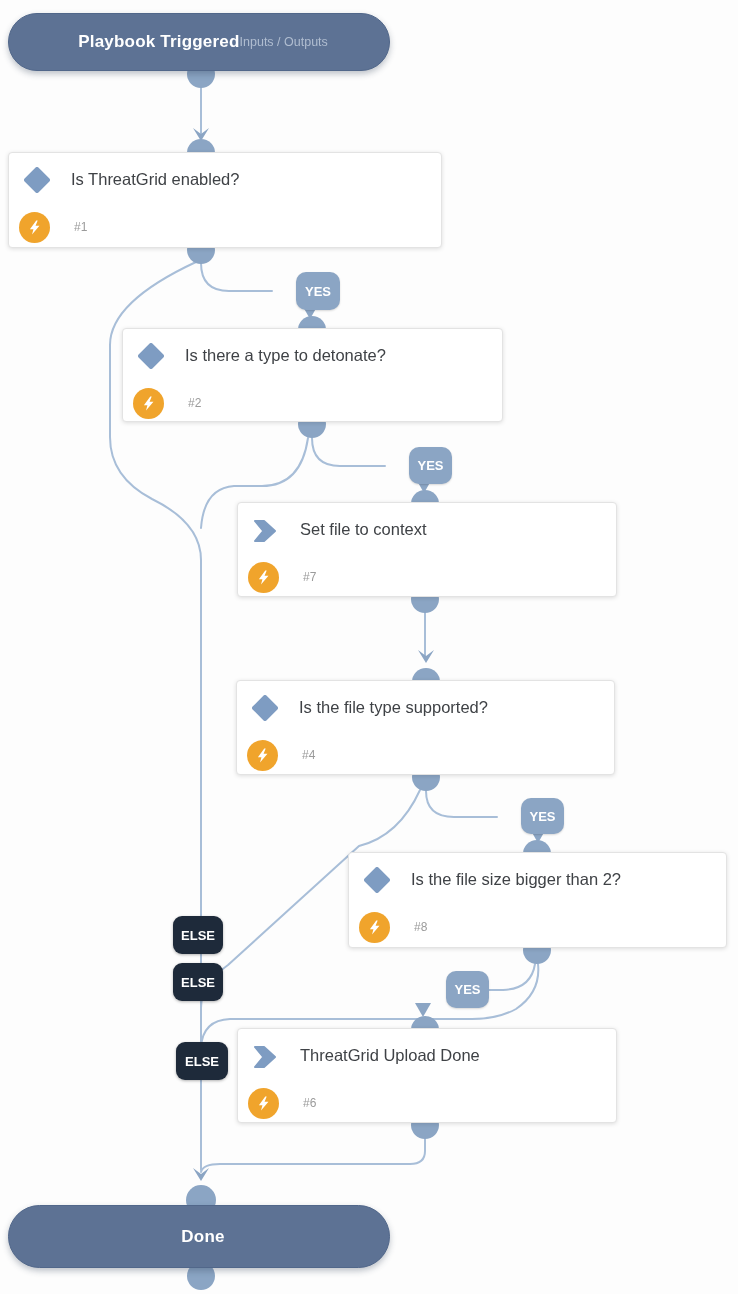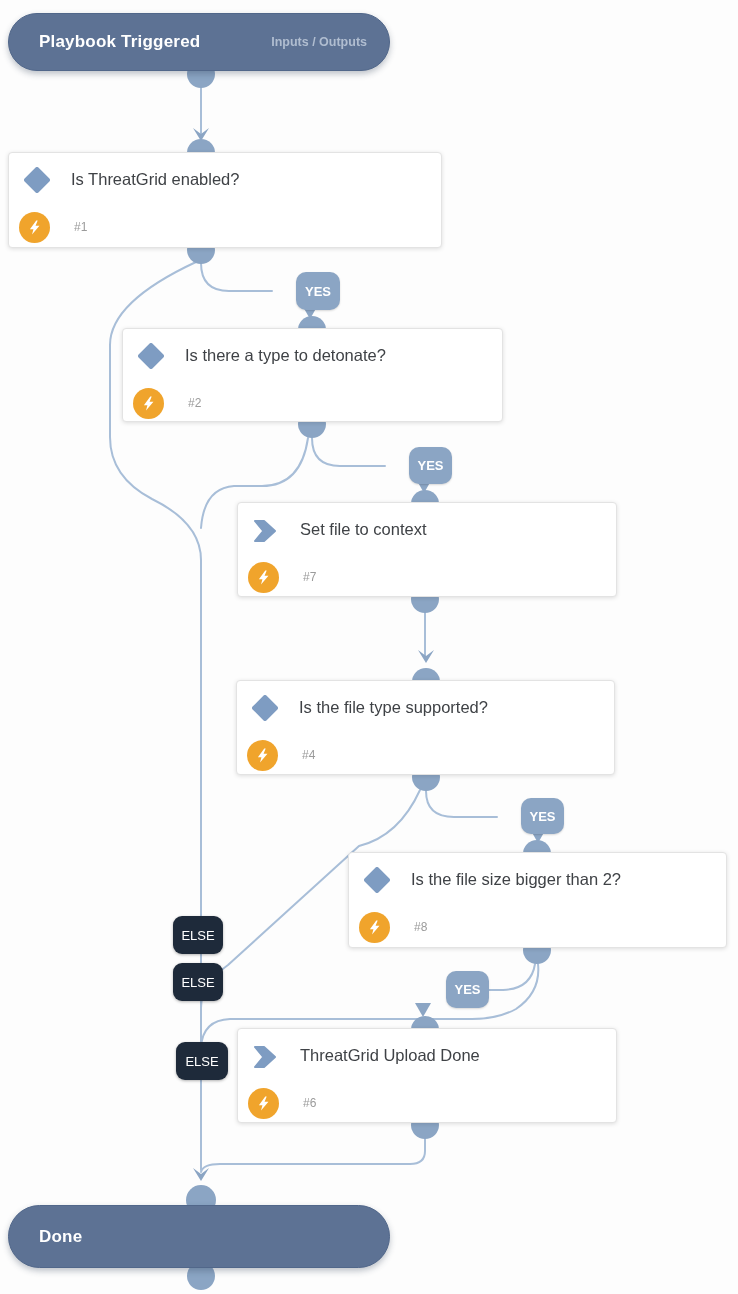--- a/index.html
+++ b/index.html
@@ -10,39 +10,39 @@
   *{margin:0;padding:0;box-sizing:border-box;}
   html,body{background:var(--page-bg);}
   body{font-family:"Liberation Sans","DejaVu Sans",sans-serif;}
   #canvas{position:relative;width:738px;height:1294px;background:var(--page-bg);overflow:hidden;}
   #edges{position:absolute;left:0;top:0;z-index:1;}
   .edge{fill:none;stroke:var(--line);stroke-width:2;stroke-linecap:round;stroke-linejoin:round;}
   .dot{fill:var(--connector);}
   .arrow{fill:var(--connector);}
 
   .pill{position:absolute;z-index:3;background:var(--pill-bg);border:1px solid var(--pill-border);
-    border-radius:30px;display:flex;align-items:center;justify-content:space-between;
+    border-radius:30px;display:flex;align-items:center;justify-content:center;
     padding:0 22px 0 30px;box-shadow:0 3px 6px rgba(40,55,80,.3);cursor:pointer;}
   .pill-title{color:#fff;font-size:17px;font-weight:bold;letter-spacing:.2px;}
-  .pill-link{color:var(--pill-subtext);font-size:12.5px;font-weight:bold;}
+  .pill-link{color:var(--pill-subtext);font-size:12.5px;font-weight:normal;}
 
   .task{position:absolute;z-index:3;background:#fff;border:1px solid var(--box-border);
     border-radius:4px;box-shadow:0 1px 4px rgba(0,0,0,.13);cursor:pointer;}
   .task-title{position:absolute;left:62px;top:17px;font-size:16.5px;color:var(--title-text);}
   .task-id{position:absolute;left:65px;top:67px;font-size:12px;color:var(--muted-text);}
   .cond-icon{position:absolute;left:15px;top:14px;width:26px;height:26px;}
   .act-icon{position:absolute;left:16px;top:17px;width:22px;height:22px;}
   .auto-badge{position:absolute;left:10px;top:59px;width:31px;height:31px;border-radius:50%;
     background:var(--automation);display:flex;align-items:center;justify-content:center;}
 
   .ylabel{position:absolute;z-index:4;background:var(--connector);color:#fff;font-size:13px;
     font-weight:bold;border-radius:10px;display:flex;align-items:center;justify-content:center;
     box-shadow:0 1px 2px rgba(0,0,0,.15);margin-left:24px;}
   .elabel{position:absolute;z-index:4;background:var(--else-badge);color:#fff;font-size:13px;
-    font-weight:normal;border-radius:9px;display:flex;align-items:center;justify-content:center;
+    font-weight:bold;border-radius:9px;display:flex;align-items:center;justify-content:center;
     box-shadow:0 1px 3px rgba(0,0,0,.3);}
 </style>
 </head>
 <body>
 
 <div id="canvas">
 
   <svg id="edges" width="738" height="1294" viewBox="0 0 738 1294">
 
     <path class="edge" d="M201 88 V134"></path>

